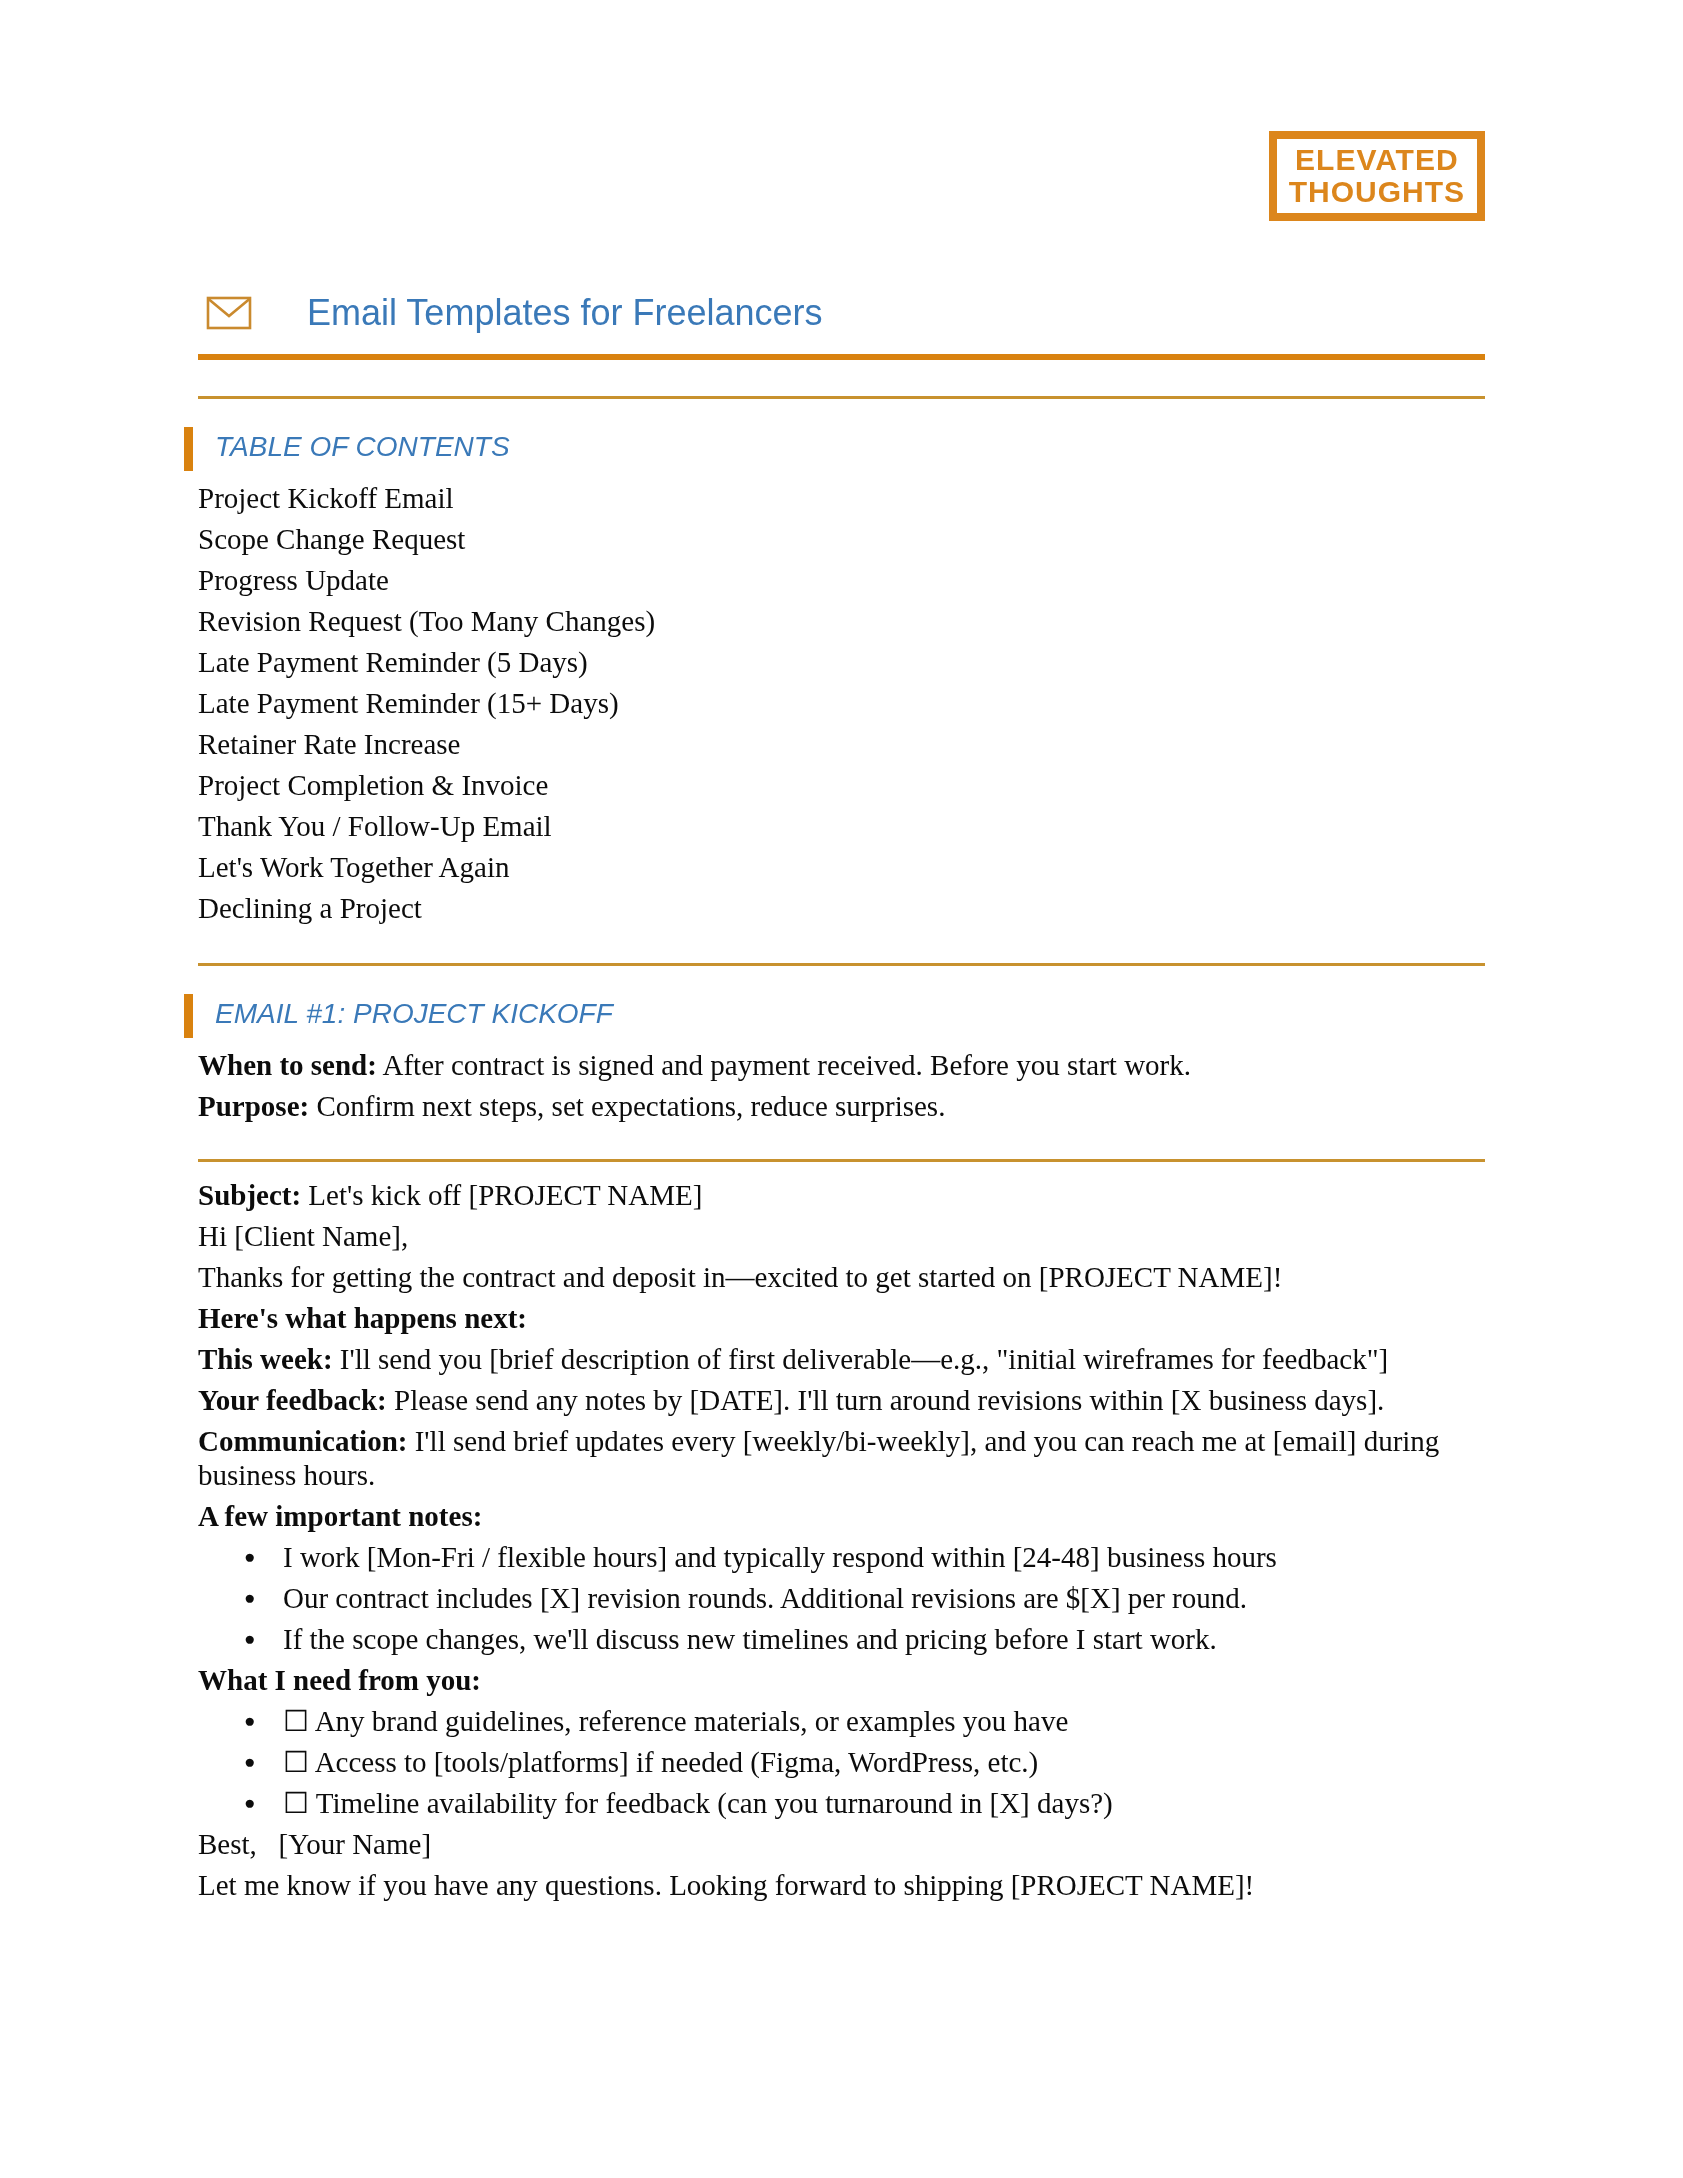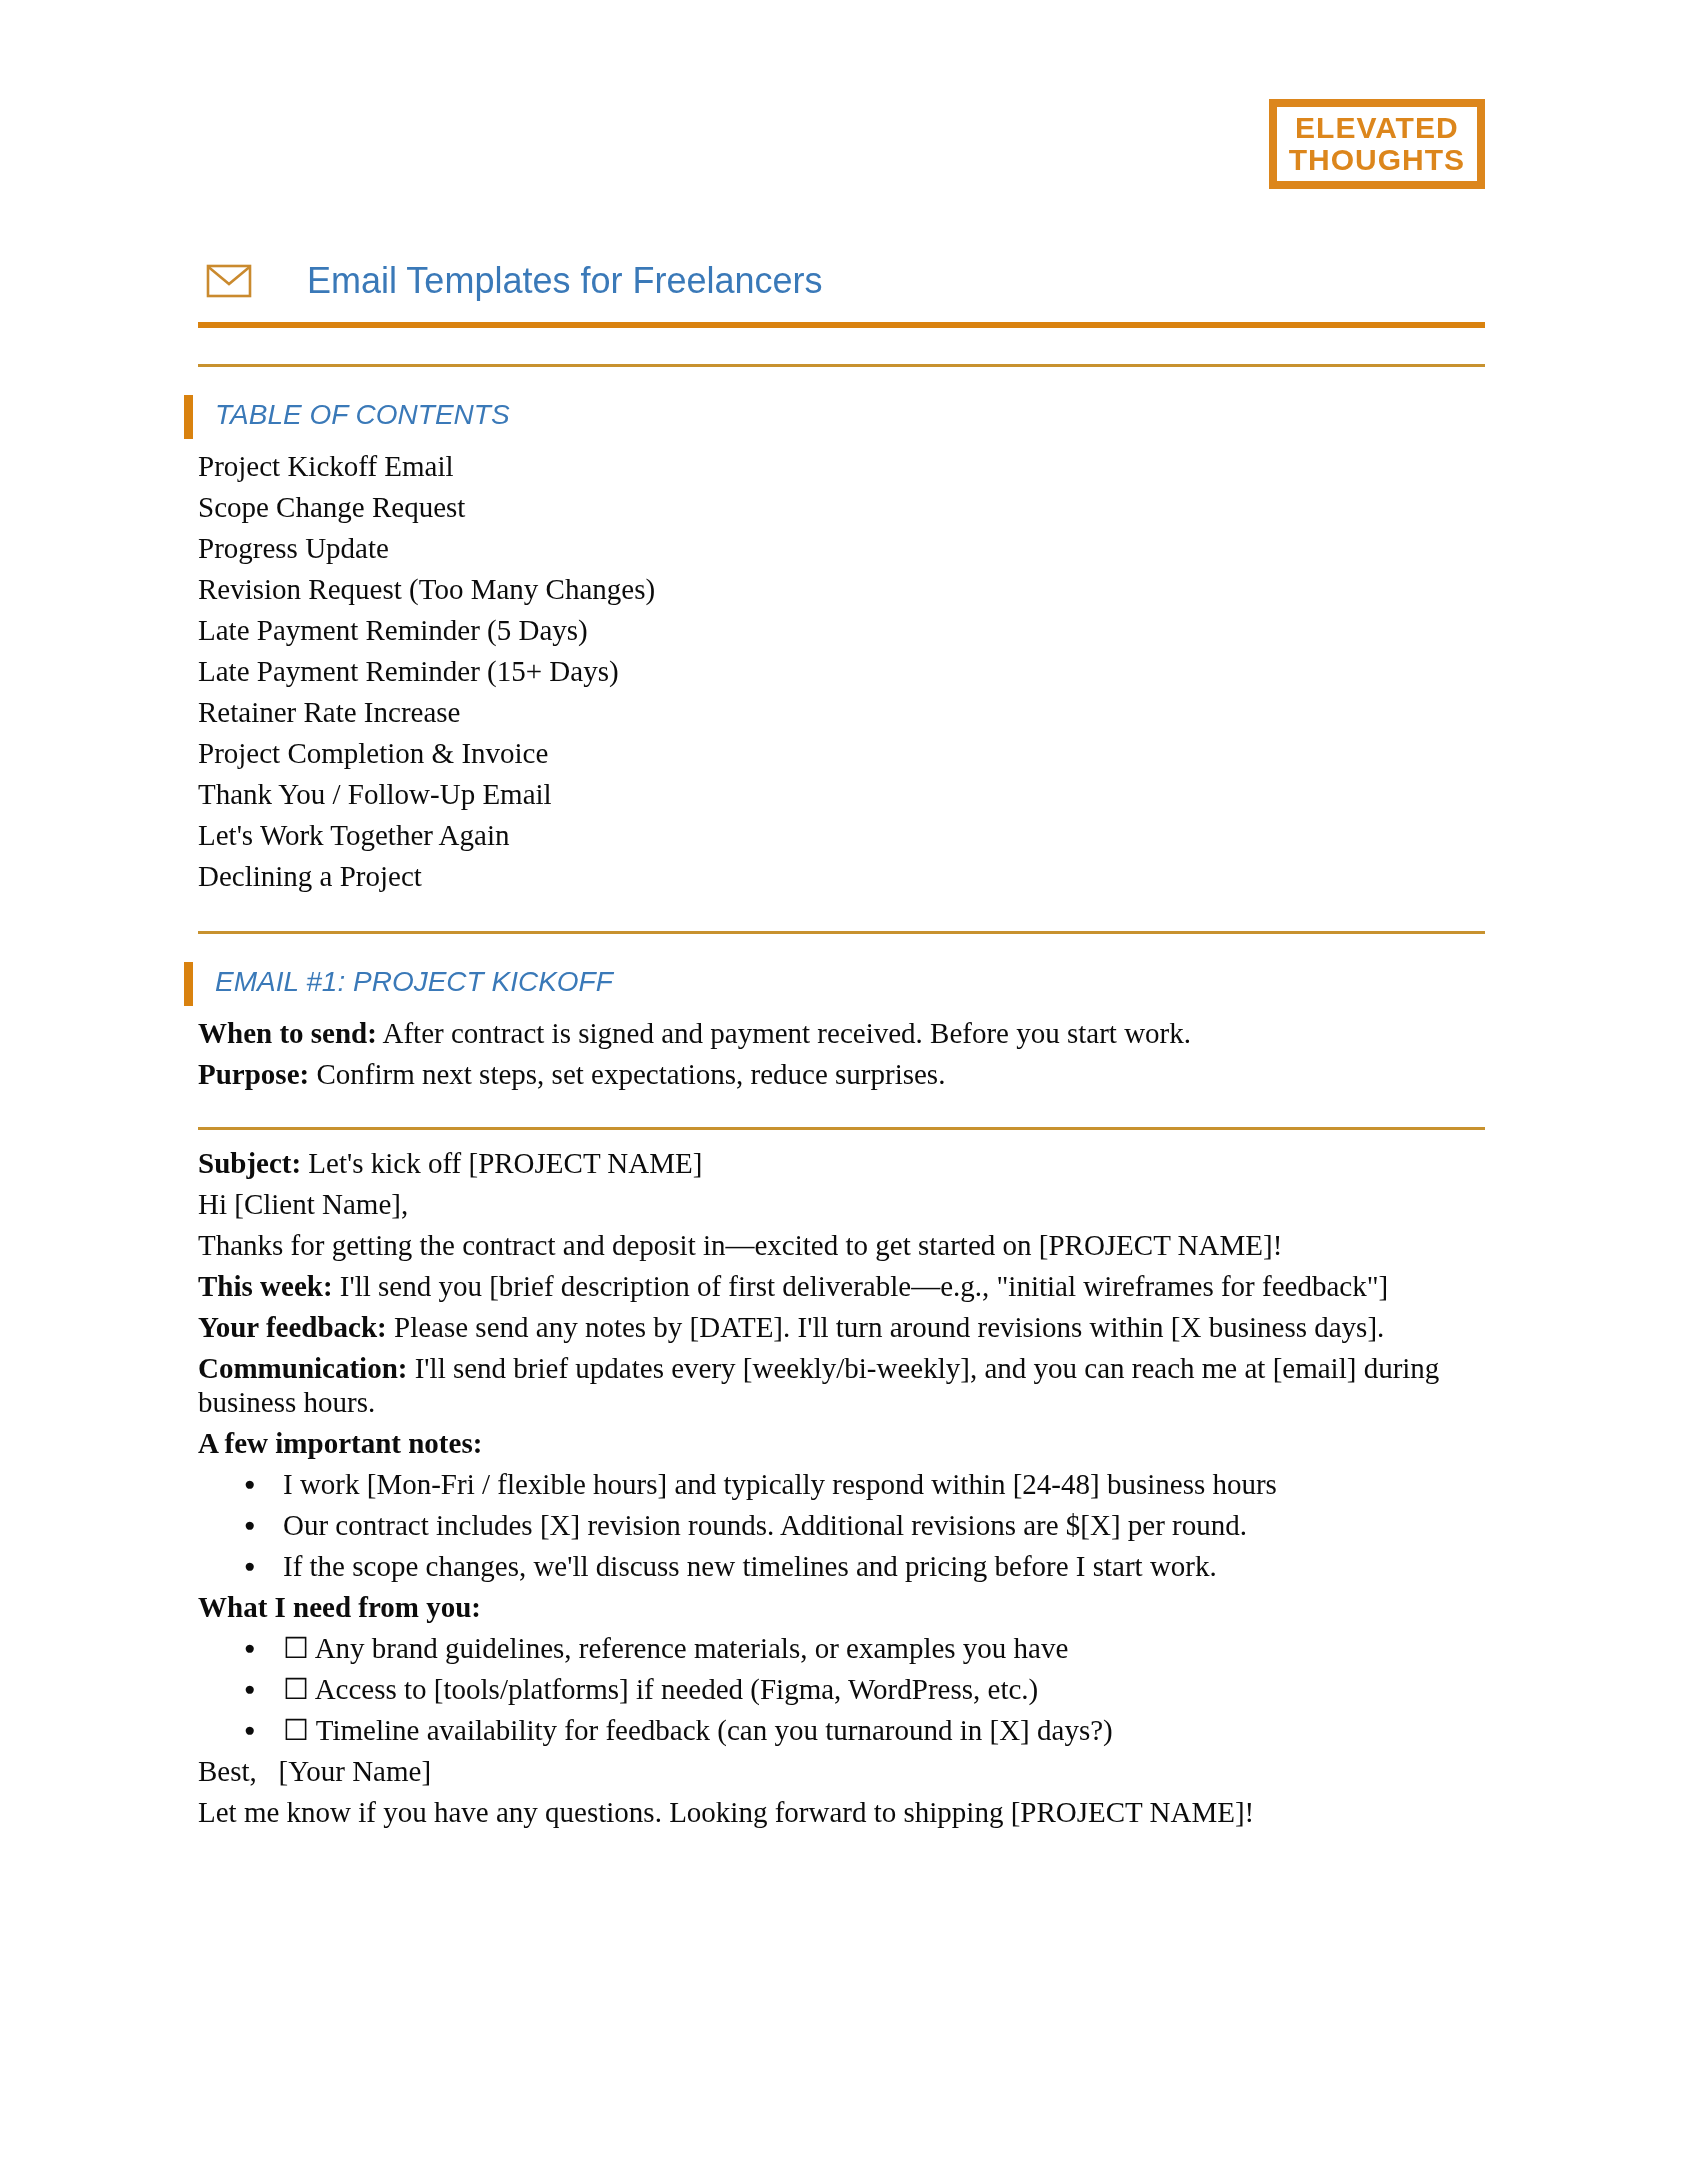--- a/index.html
+++ b/index.html
@@ -18,20 +18,21 @@
   .logo-box{
     border:8px solid #DC861C;
     color:#DC861C;
     font-family:"Liberation Sans",sans-serif;
     font-weight:bold;
     font-size:30px;
     line-height:32px;
     letter-spacing:1px;
     padding:5px 12px;
     text-align:center;
+    margin-top:32px;
   }
   
   .title-row{display:flex;align-items:center;gap:53px;padding-left:8px;margin-top:69px;}
   .doc-title{
     margin:2px;
     font-family:"Liberation Sans",sans-serif;
     font-weight:400;
     font-size:36px;
     color:#3A79B8;
   }
@@ -118,20 +119,21 @@
       <p class="para"><strong>When to send:</strong><span> After contract is signed and payment received. Before you start work.</span></p>
       <p class="para"><strong>Purpose:</strong><span> Confirm next steps, set expectations, reduce surprises.</span></p>
     </div>
 
   <div class="rule-thin rule-subject"></div>
 
   <div class="email-body">
       <p class="para"><strong>Subject:</strong><span> Let's kick off [PROJECT NAME]</span></p>
       <p class="para">Hi [Client Name],</p>
       <p class="para">Thanks for getting the contract and deposit in—excited to get started on [PROJECT NAME]!</p>
+      <p class="para"><strong>Here's what happens next:</strong></p>
       <p class="para"><strong>This week:</strong><span> I'll send you [brief description of first deliverable—e.g., "initial wireframes for feedback"]</span></p>
       <p class="para"><strong>Your feedback:</strong><span> Please send any notes by [DATE]. I'll turn around revisions within [X business days].</span></p>
       <p class="para"><strong>Communication:</strong><span> I'll send brief updates every [weekly/bi-weekly], and you can reach me at [email] during business hours.</span></p>
       <p class="para"><strong>A few important notes:</strong></p>
       <div class="bullet">
         <span class="dot">●</span>
         <span>I work [Mon-Fri / flexible hours] and typically respond within [24-48] business hours</span>
       </div>
       <div class="bullet">
         <span class="dot">●</span>

